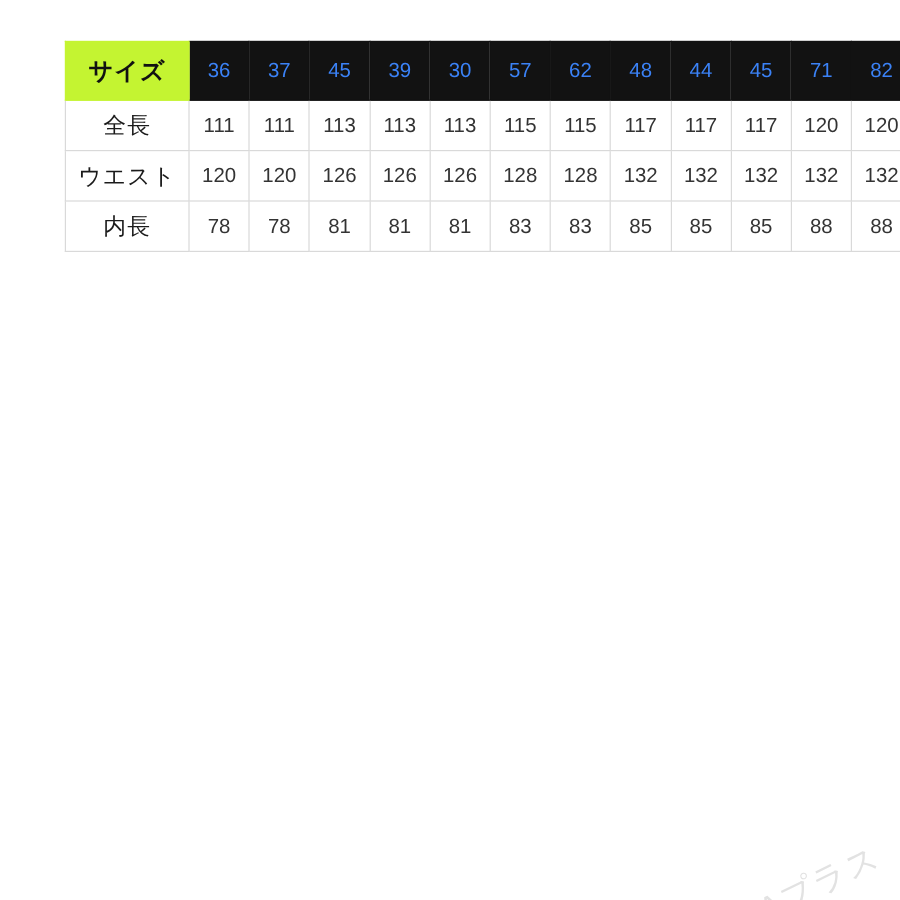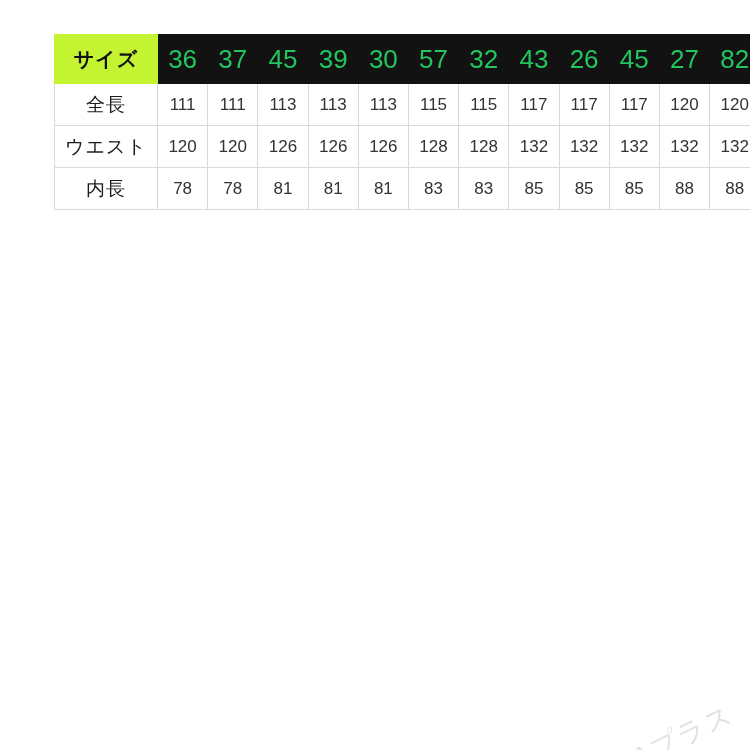--- a/index.html
+++ b/index.html
@@ -35,23 +35,23 @@
     border: 1px solid #d9d9d9;
     text-align: center;
     vertical-align: middle;
     padding: 0;
     font-weight: normal;
   }
 
   
   tr.header-row th {
     background: #121212;
-    color: #22c55e;
+    color: #3b82f6;
     height: 48px;
-    font-size: 26px;
+    font-size: 17px;
     font-family: "Liberation Sans", sans-serif;
     border: 1px solid #121212;
   }
   tr.header-row th.corner-cell {
     background: #c4f431;
     color: #111111;
     font-size: 20px;
     font-weight: bold;
     border: 1px solid #c4f431;
     letter-spacing: 1px;
@@ -113,25 +113,25 @@
     </colgroup>
     <thead>
       <tr class="header-row">
         <th class="corner-cell">サイズ</th>
         <th>36</th>
         <th>37</th>
         <th>45</th>
         <th>39</th>
         <th>30</th>
         <th>57</th>
-        <th>32</th>
-        <th>43</th>
-        <th>26</th>
+        <th>62</th>
+        <th>48</th>
+        <th>44</th>
         <th>45</th>
-        <th>27</th>
+        <th>71</th>
         <th>82</th>
       </tr>
     </thead>
     <tbody>
       <tr>
         <td class="row-label">全長</td>
         <td>111</td>
         <td>111</td>
         <td>113</td>
         <td>113</td>

